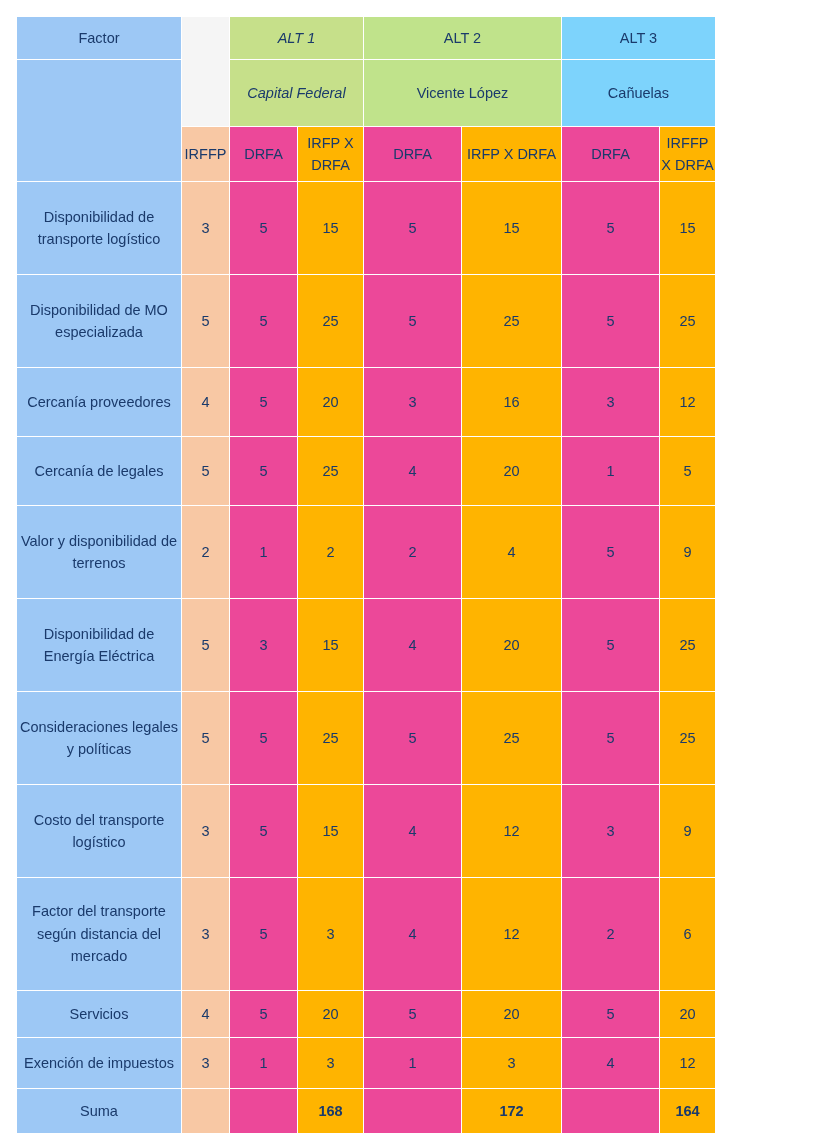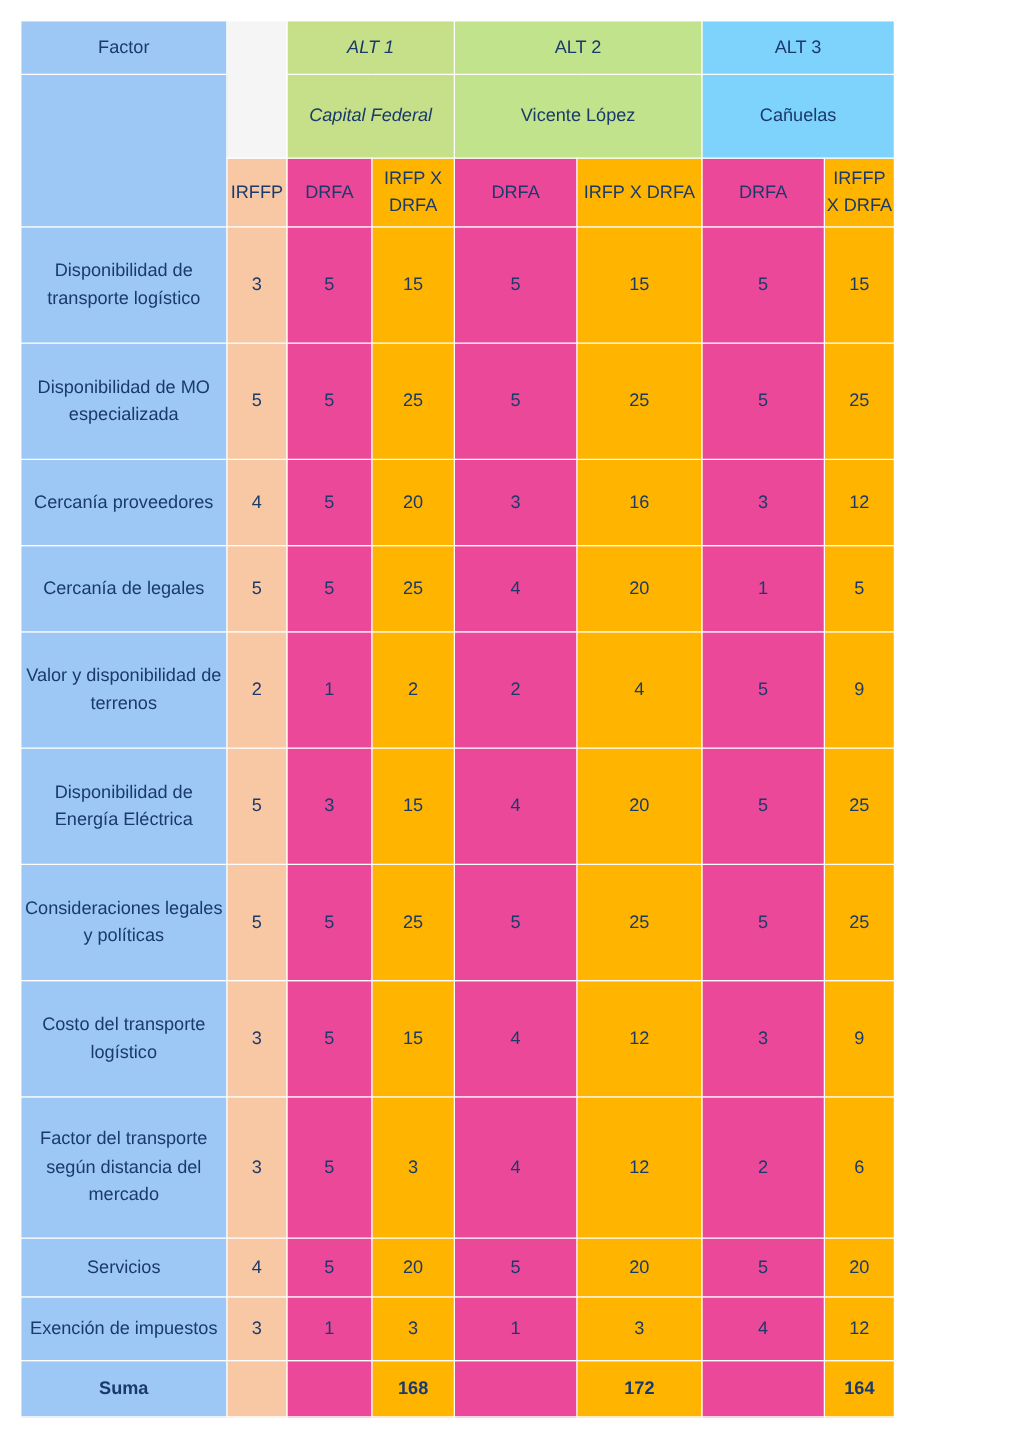--- a/index.html
+++ b/index.html
@@ -63,21 +63,21 @@
   }
   .hdr-sub-small {
     font-size: 11.5px;
     line-height: 1.25;
   }
   .factor-cell {
     padding: 6px 6px;
     font-size: 14.5px;
   }
   .suma-label {
-    font-weight: bold;
+    font-weight: normal;
     font-size: 15px;
   }
   .suma-val {
     font-weight: bold;
     font-size: 15px;
   }
   .tall-2 { height: 92px; }
   .row-h  { height: 68px; }
   .topleft-blue { height: 96px; }
 </style>

